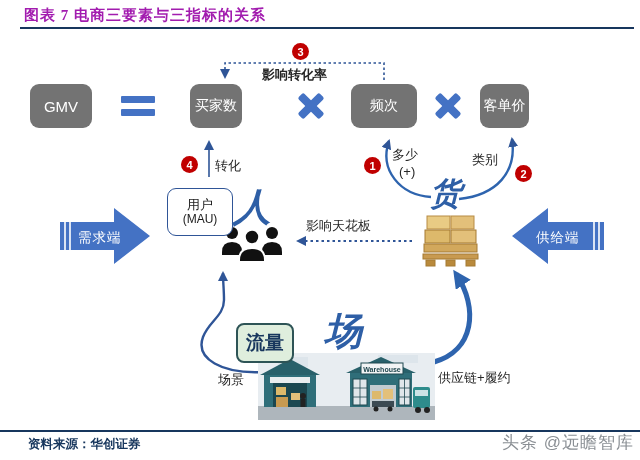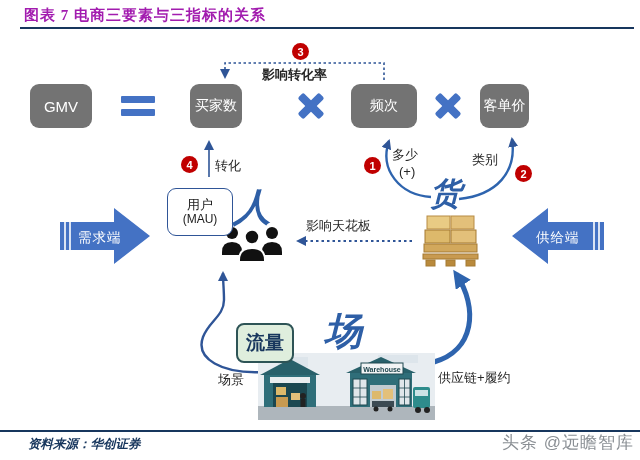--- a/index.html
+++ b/index.html
@@ -25,21 +25,21 @@
   .cchar{color:#2E5FA6;font-family:"Liberation Serif",serif;font-style:italic;font-weight:bold;line-height:1;}
   .ubox{left:167px;top:188px;width:64px;height:46px;background:#fff;border:1.6px solid #2F5597;
         border-radius:9px;display:flex;flex-direction:column;align-items:center;justify-content:center;
         font-size:13px;color:#1a1a1a;line-height:1.15;}
   .ubox .sub{font-size:12px;}
   .tbox{left:192px;top:323px;width:54px;height:36px;background:#DFEEDD;border:2px solid #2E5456;
         border-radius:8px;display:flex;align-items:center;justify-content:center;font-size:19px;
         color:#17365D;font-weight:bold;margin-left:44px;}
   .atxt{color:#fff;font-size:13.5px;letter-spacing:1px;white-space:nowrap;}
   .fline{left:0;top:430px;width:640px;height:1.5px;background:#17365D;}
-  .src{left:28px;top:436px;font-family:"Liberation Serif",serif;font-style:italic;font-weight:bold;
+  .src{left:28px;top:436px;font-family:"Liberation Serif",serif;font-weight:bold;
        font-size:12.5px;color:#17365D;}
   .wm{left:502px;top:431px;font-size:17px;font-weight:normal;color:#8a8f94;letter-spacing:1px;
       text-shadow:0.5px 0.5px 0 #ffffff;}
   svg.layer{position:absolute;left:0;top:0;}
 </style>
 </head>
 <body>
 
 <div class="canvas">
 

